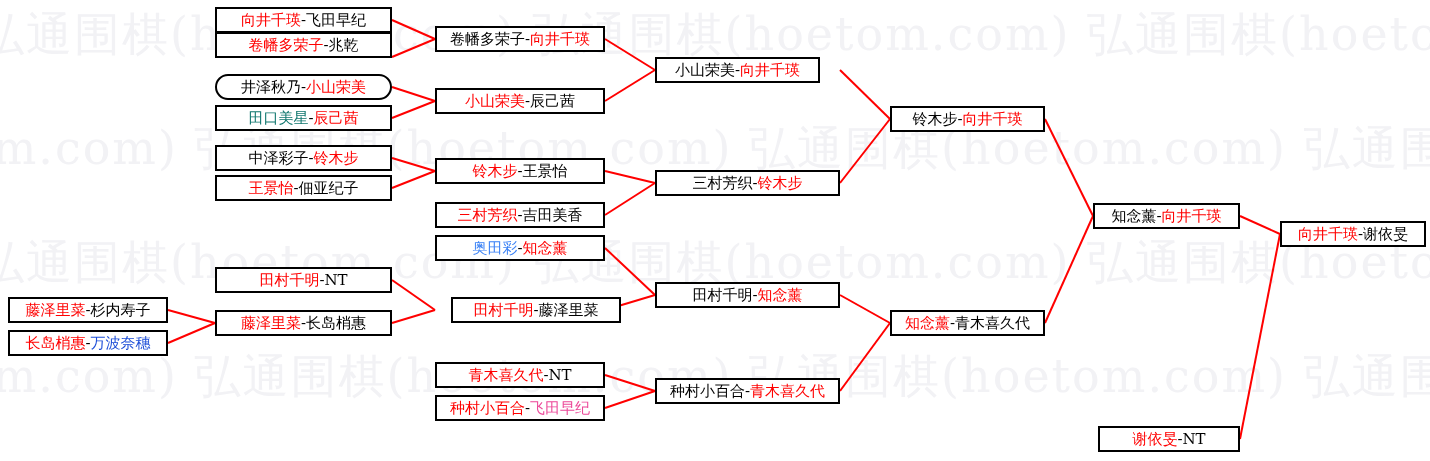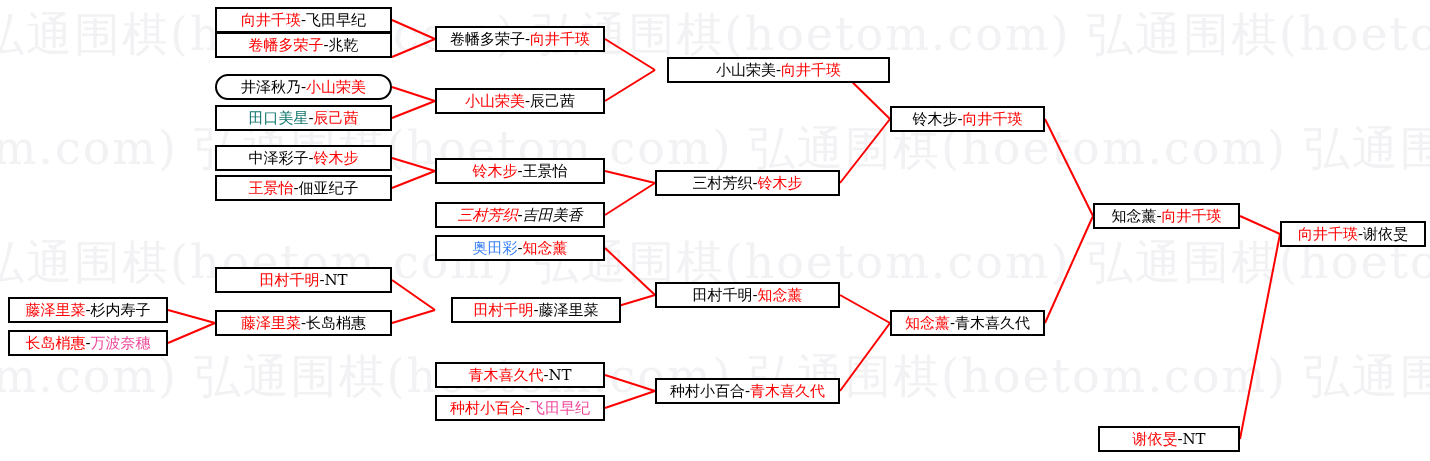--- a/index.html
+++ b/index.html
@@ -96,30 +96,30 @@
   <div id="boxes-layer">
       <div class="match" style="left: 215px; top: 7px; width: 177px; height: 26px; border-color: rgb(0, 0, 0);"><span class="p win" style="color: rgb(255, 0, 0);">向井千瑛</span><span class="sep">-</span><span class="p lose" style="color: rgb(0, 0, 0);">飞田早纪</span></div>
       <div class="match" style="left: 215px; top: 32px; width: 177px; height: 26px; border-color: rgb(0, 0, 0);"><span class="p win" style="color: rgb(255, 0, 0);">卷幡多荣子</span><span class="sep">-</span><span class="p lose" style="color: rgb(0, 0, 0);">兆乾</span></div>
       <div class="match" style="left: 215px; top: 74px; width: 177px; height: 26px; border-color: rgb(0, 0, 0); border-radius: 13px;"><span class="p lose" style="color: rgb(0, 0, 0);">井泽秋乃</span><span class="sep">-</span><span class="p win" style="color: rgb(255, 0, 0);">小山荣美</span></div>
       <div class="match" style="left: 215px; top: 105px; width: 177px; height: 26px; border-color: rgb(0, 0, 0);"><span class="p lose" style="color: #0f766e;">田口美星</span><span class="sep">-</span><span class="p win" style="color: rgb(255, 0, 0);">辰己茜</span></div>
       <div class="match" style="left: 215px; top: 145px; width: 177px; height: 26px; border-color: rgb(0, 0, 0);"><span class="p lose" style="color: rgb(0, 0, 0);">中泽彩子</span><span class="sep">-</span><span class="p win" style="color: rgb(255, 0, 0);">铃木步</span></div>
       <div class="match" style="left: 215px; top: 175px; width: 177px; height: 26px; border-color: rgb(0, 0, 0);"><span class="p win" style="color: rgb(255, 0, 0);">王景怡</span><span class="sep">-</span><span class="p lose" style="color: rgb(0, 0, 0);">佃亚纪子</span></div>
       <div class="match" style="left: 215px; top: 267px; width: 177px; height: 26px; border-color: rgb(0, 0, 0);"><span class="p win" style="color: rgb(255, 0, 0);">田村千明</span><span class="sep">-</span><span class="p lose" style="color: rgb(0, 0, 0);">NT</span></div>
       <div class="match" style="left: 215px; top: 310px; width: 177px; height: 26px; border-color: rgb(0, 0, 0);"><span class="p win" style="color: rgb(255, 0, 0);">藤泽里菜</span><span class="sep">-</span><span class="p lose" style="color: rgb(0, 0, 0);">长岛梢惠</span></div>
       <div class="match" style="left: 8px; top: 297px; width: 160px; height: 26px; border-color: rgb(0, 0, 0);"><span class="p win" style="color: rgb(255, 0, 0);">藤泽里菜</span><span class="sep">-</span><span class="p lose" style="color: rgb(0, 0, 0);">杉内寿子</span></div>
-      <div class="match" style="left: 8px; top: 330px; width: 160px; height: 26px; border-color: rgb(0, 0, 0);"><span class="p win" style="color: rgb(255, 0, 0);">长岛梢惠</span><span class="sep">-</span><span class="p lose" style="color: #ec4899;">万波奈穗</span></div>
+      <div class="match" style="left: 8px; top: 330px; width: 160px; height: 26px; border-color: rgb(0, 0, 0);"><span class="p win" style="color: rgb(255, 0, 0);">长岛梢惠</span><span class="sep">-</span><span class="p lose" style="color: #1d4ed8;">万波奈穗</span></div>
       <div class="match" style="left: 435px; top: 26px; width: 170px; height: 26px; border-color: rgb(0, 0, 0);"><span class="p lose" style="color: rgb(0, 0, 0);">卷幡多荣子</span><span class="sep">-</span><span class="p win" style="color: rgb(255, 0, 0);">向井千瑛</span></div>
       <div class="match" style="left: 435px; top: 88px; width: 170px; height: 26px; border-color: rgb(0, 0, 0);"><span class="p win" style="color: rgb(255, 0, 0);">小山荣美</span><span class="sep">-</span><span class="p lose" style="color: rgb(0, 0, 0);">辰己茜</span></div>
       <div class="match" style="left: 435px; top: 158px; width: 170px; height: 26px; border-color: rgb(0, 0, 0);"><span class="p win" style="color: rgb(255, 0, 0);">铃木步</span><span class="sep">-</span><span class="p lose" style="color: rgb(0, 0, 0);">王景怡</span></div>
-      <div class="match" style="left: 435px; top: 202px; width: 170px; height: 26px; border-color: rgb(0, 0, 0); font-style: italic;"><span class="p win" style="color: rgb(255, 0, 0);">三村芳织</span><span class="sep">-</span><span class="p lose" style="color: rgb(0, 0, 0);">吉田美香</span></div>
+      <div class="match" style="left: 435px; top: 202px; width: 170px; height: 26px; border-color: rgb(0, 0, 0);"><span class="p win" style="color: rgb(255, 0, 0);">三村芳织</span><span class="sep">-</span><span class="p lose" style="color: rgb(0, 0, 0);">吉田美香</span></div>
       <div class="match" style="left: 435px; top: 235px; width: 170px; height: 26px; border-color: rgb(0, 0, 0);"><span class="p lose" style="color: #3b82f6;">奥田彩</span><span class="sep">-</span><span class="p win" style="color: rgb(255, 0, 0);">知念薰</span></div>
       <div class="match" style="left: 451px; top: 297px; width: 170px; height: 26px; border-color: rgb(0, 0, 0);"><span class="p win" style="color: rgb(255, 0, 0);">田村千明</span><span class="sep">-</span><span class="p lose" style="color: rgb(0, 0, 0);">藤泽里菜</span></div>
       <div class="match" style="left: 435px; top: 362px; width: 170px; height: 26px; border-color: rgb(0, 0, 0);"><span class="p win" style="color: rgb(255, 0, 0);">青木喜久代</span><span class="sep">-</span><span class="p lose" style="color: rgb(0, 0, 0);">NT</span></div>
       <div class="match" style="left: 435px; top: 395px; width: 170px; height: 26px; border-color: rgb(0, 0, 0);"><span class="p win" style="color: rgb(255, 0, 0);">种村小百合</span><span class="sep">-</span><span class="p lose" style="color: #ec4899;">飞田早纪</span></div>
-      <div class="match" style="left: 655px; top: 57px; width: 223px; height: 26px; border-color: rgb(0, 0, 0); margin-left: 12px;"><span class="p lose" style="color: rgb(0, 0, 0);">小山荣美</span><span class="sep">-</span><span class="p win" style="color: rgb(255, 0, 0);">向井千瑛</span></div>
+      <div class="match" style="left: 655px; top: 57px; width: 165px; height: 26px; border-color: rgb(0, 0, 0);"><span class="p lose" style="color: rgb(0, 0, 0);">小山荣美</span><span class="sep">-</span><span class="p win" style="color: rgb(255, 0, 0);">向井千瑛</span></div>
       <div class="match" style="left: 655px; top: 170px; width: 185px; height: 26px; border-color: rgb(0, 0, 0);"><span class="p lose" style="color: rgb(0, 0, 0);">三村芳织</span><span class="sep">-</span><span class="p win" style="color: rgb(255, 0, 0);">铃木步</span></div>
       <div class="match" style="left: 655px; top: 282px; width: 185px; height: 26px; border-color: rgb(0, 0, 0);"><span class="p lose" style="color: rgb(0, 0, 0);">田村千明</span><span class="sep">-</span><span class="p win" style="color: rgb(255, 0, 0);">知念薰</span></div>
       <div class="match" style="left: 655px; top: 378px; width: 185px; height: 26px; border-color: rgb(0, 0, 0);"><span class="p lose" style="color: rgb(0, 0, 0);">种村小百合</span><span class="sep">-</span><span class="p win" style="color: rgb(255, 0, 0);">青木喜久代</span></div>
       <div class="match" style="left: 890px; top: 106px; width: 155px; height: 26px; border-color: rgb(0, 0, 0);"><span class="p lose" style="color: rgb(0, 0, 0);">铃木步</span><span class="sep">-</span><span class="p win" style="color: rgb(255, 0, 0);">向井千瑛</span></div>
       <div class="match" style="left: 890px; top: 310px; width: 155px; height: 26px; border-color: rgb(0, 0, 0);"><span class="p win" style="color: rgb(255, 0, 0);">知念薰</span><span class="sep">-</span><span class="p lose" style="color: rgb(0, 0, 0);">青木喜久代</span></div>
       <div class="match" style="left: 1093px; top: 203px; width: 147px; height: 26px; border-color: rgb(0, 0, 0);"><span class="p lose" style="color: rgb(0, 0, 0);">知念薰</span><span class="sep">-</span><span class="p win" style="color: rgb(255, 0, 0);">向井千瑛</span></div>
       <div class="match" style="left: 1098px; top: 426px; width: 142px; height: 26px; border-color: rgb(0, 0, 0);"><span class="p win" style="color: rgb(255, 0, 0);">谢依旻</span><span class="sep">-</span><span class="p lose" style="color: rgb(0, 0, 0);">NT</span></div>
       <div class="match" style="left: 1280px; top: 221px; width: 146px; height: 26px; border-color: rgb(0, 0, 0);"><span class="p win" style="color: rgb(255, 0, 0);">向井千瑛</span><span class="sep">-</span><span class="p lose" style="color: rgb(0, 0, 0);">谢依旻</span></div>
     </div>
 

